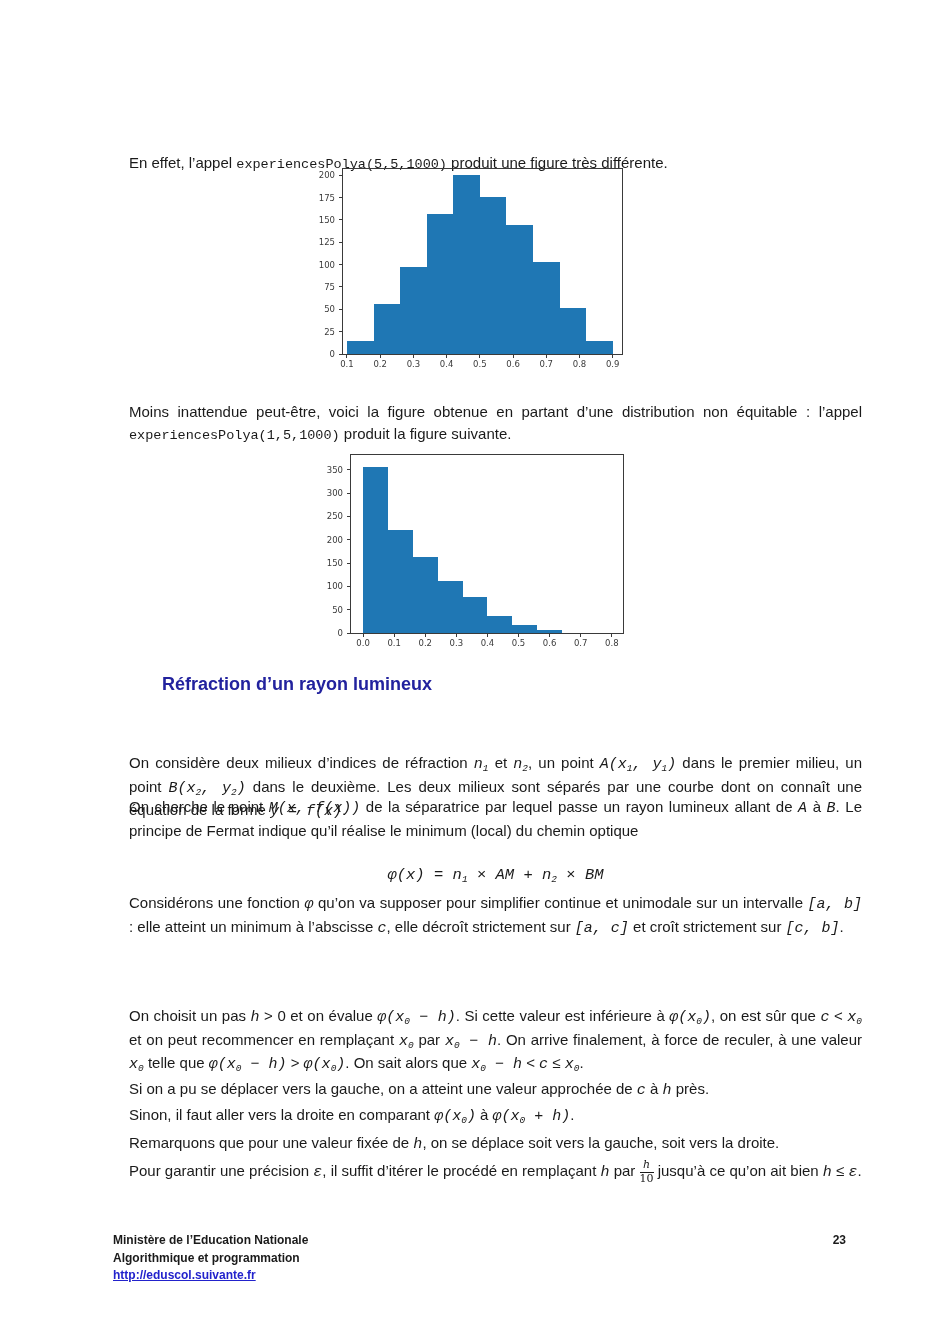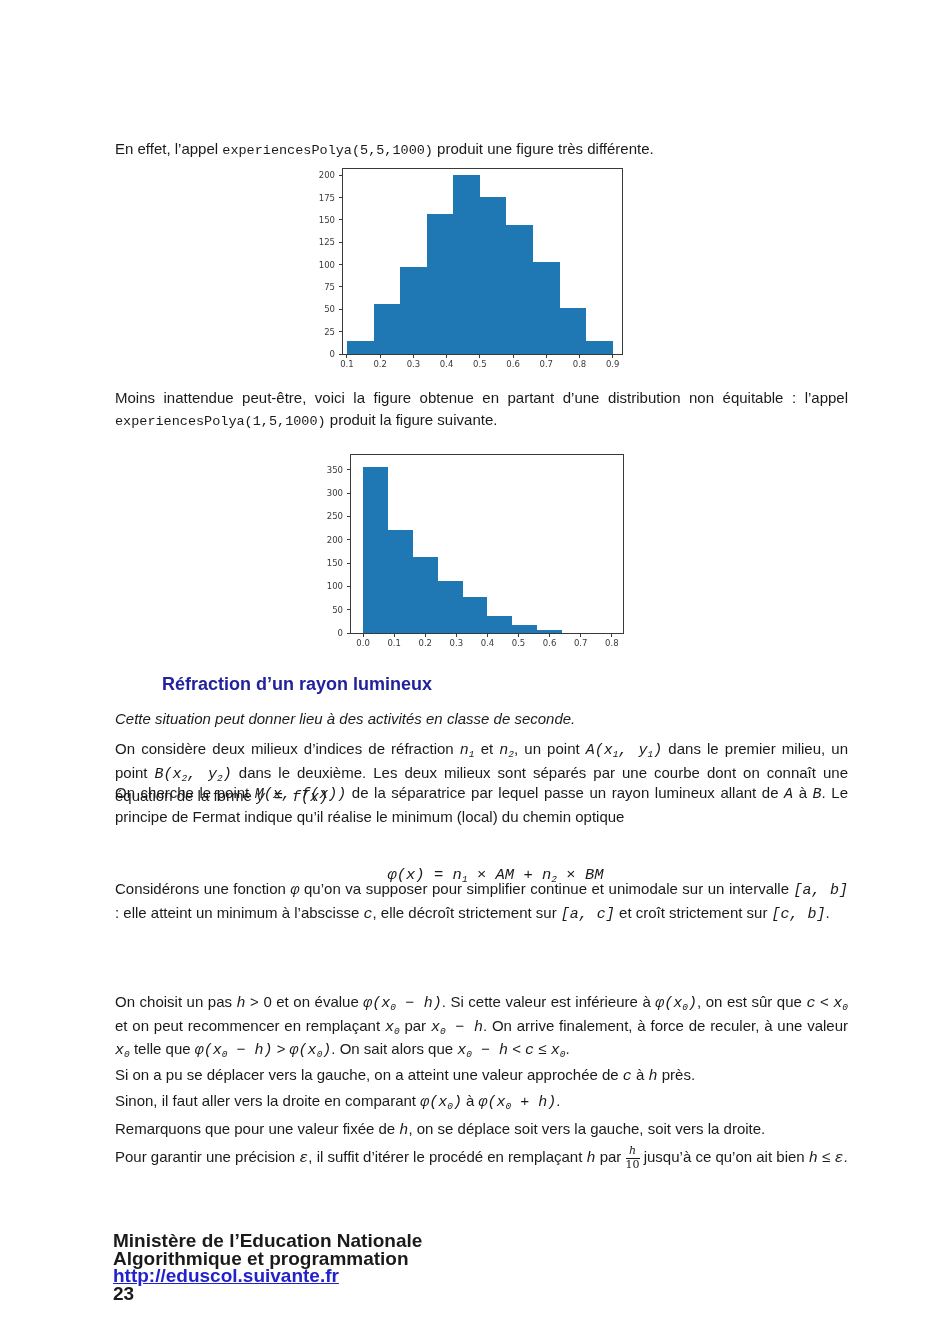--- a/index.html
+++ b/index.html
@@ -2,21 +2,21 @@
 <html style="--heading-color: #22229E; --link-color: #2222CC;"><head>
 <meta charset="utf-8">
 <style>
   html,body { margin:0; padding:0; background:#e8e8e8; }
   .page {
     position:relative; width:945px; height:1335px; margin:0 auto;
     background:#ffffff; overflow:hidden; color:#1a1a1a;
     font-family:"Liberation Sans", sans-serif;
   }
   .body-text {
-    position:absolute; left:113px; width:733px; margin:2px;
+    position:absolute; left:113px; width:733px; margin:16px;
     font-size:15px; line-height:21.5px; text-align:justify;
   }
   .code { font-family:"Liberation Mono", monospace; font-size:13.5px; }
   .math { font-family:Liberation Mono, monospace; font-style:italic; }
   .math sub { font-size:9.5px; vertical-align:-3px; line-height:0; }
   .heading {
     position:absolute; left:150px; top:662px; margin:12px;
     font-size:18px; font-weight:bold; color:var(--heading-color,#22229E);
   }
   .intro { font-style:italic; text-align:left; }
@@ -28,21 +28,21 @@
     display:inline-block; vertical-align:middle; text-align:center;
     font-size:11px; line-height:1.15; font-family:"DejaVu Serif", serif;
   }
   .frac .num { display:block; border-bottom:1px solid #1a1a1a; padding:0 3px; font-style:italic; }
   .frac .den { display:block; }
   svg.chart { position:absolute; shape-rendering:crispEdges; }
   .tick { font-family:"DejaVu Sans", sans-serif; font-size:8.5px; fill:#3a3a3a; shape-rendering:auto; }
   .footer {
     position:absolute; left:113px; top:1232px; width:733px;
     display:flex; justify-content:space-between; align-items:flex-start;
-    font-size:19px; font-weight:bold; line-height:17.5px;flex-direction:column;
+    font-size:12px; font-weight:bold; line-height:17.5px;
   }
   .footer a { color:var(--link-color,#2222CC); text-decoration:underline; cursor:pointer; }
   .page-number { font-weight:bold; }
 </style>
 </head>
 <body>
 
 <div class="page">
 
   <p class="body-text" style="top:136px">En effet, l’appel <span class="code">experiencesPolya(5,5,1000)</span> produit une figure très différente.</p>
@@ -140,21 +140,20 @@
       <line x1="249.61958997722098" y1="189" x2="249.61958997722098" y2="192.5" stroke="#3A3A3A" stroke-width="1"></line>
       <text x="249.61958997722098" y="202" text-anchor="middle" class="tick">0.6</text>
       <line x1="280.71298405466973" y1="189" x2="280.71298405466973" y2="192.5" stroke="#3A3A3A" stroke-width="1"></line>
       <text x="280.71298405466973" y="202" text-anchor="middle" class="tick">0.7</text>
       <line x1="311.8063781321185" y1="189" x2="311.8063781321185" y2="192.5" stroke="#3A3A3A" stroke-width="1"></line>
       <text x="311.8063781321185" y="202" text-anchor="middle" class="tick">0.8</text>
     </svg>
 
   <h2 class="heading">Réfraction d’un rayon lumineux</h2>
 
-  <p class="body-text intro" style="top:706px">Cette situation peut donner lieu à des activités en classe de seconde.</p>
 
   <p class="body-text" style="top:736px">On considère deux milieux d’indices de réfraction <span class="math">n<sub>1</sub></span> et <span class="math">n<sub>2</sub></span>, un point <span class="math">A(x<sub>1</sub>, y<sub>1</sub>)</span> dans le premier milieu, un point <span class="math">B(x<sub>2</sub>, y<sub>2</sub>)</span> dans le deuxième. Les deux milieux sont séparés par une courbe dont on connaît une équation de la forme <span class="math">y = f(x)</span>.</p>
 
   <p class="body-text" style="top:780px">On cherche le point <span class="math">M(x, f(x))</span> de la séparatrice par lequel passe un rayon lumineux allant de <span class="math">A</span> à <span class="math">B</span>. Le principe de Fermat indique qu’il réalise le minimum (local) du chemin optique</p>
 
   <p class="formula"><span class="math">φ(x) = n<sub>1</sub> × AM + n<sub>2</sub> × BM</span></p>
 
   <p class="body-text" style="top:876px">Considérons une fonction <span class="math">φ</span> qu’on va supposer pour simplifier continue et unimodale sur un intervalle <span class="math">[a, b]</span> :  elle atteint un minimum à l’abscisse <span class="math">c</span>, elle décroît strictement sur <span class="math">[a, c]</span> et croît strictement sur <span class="math">[c, b]</span>.</p>
 
 

